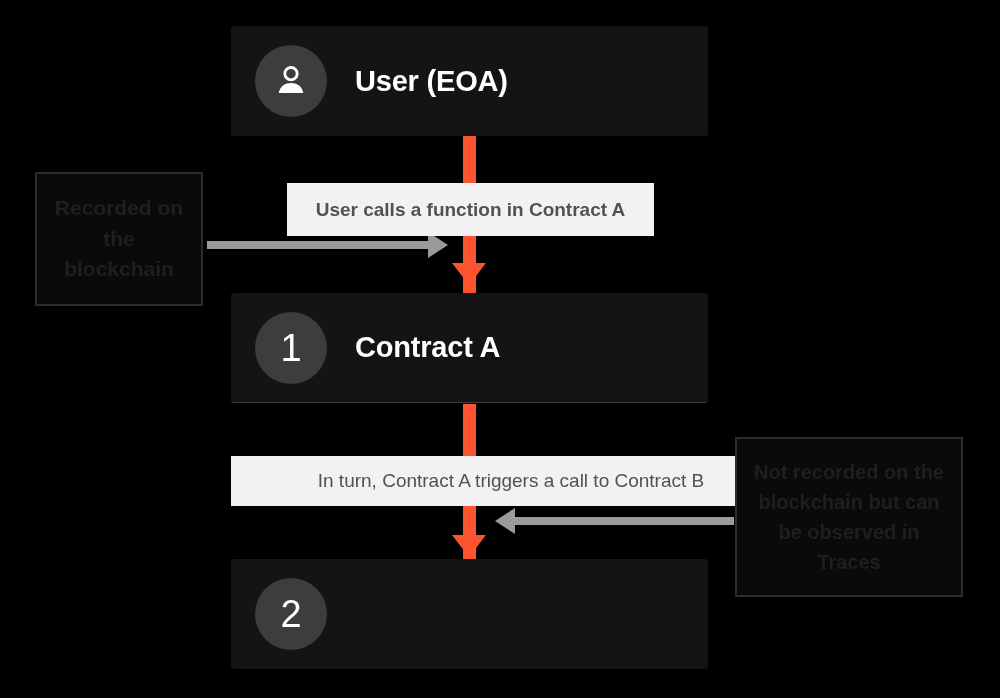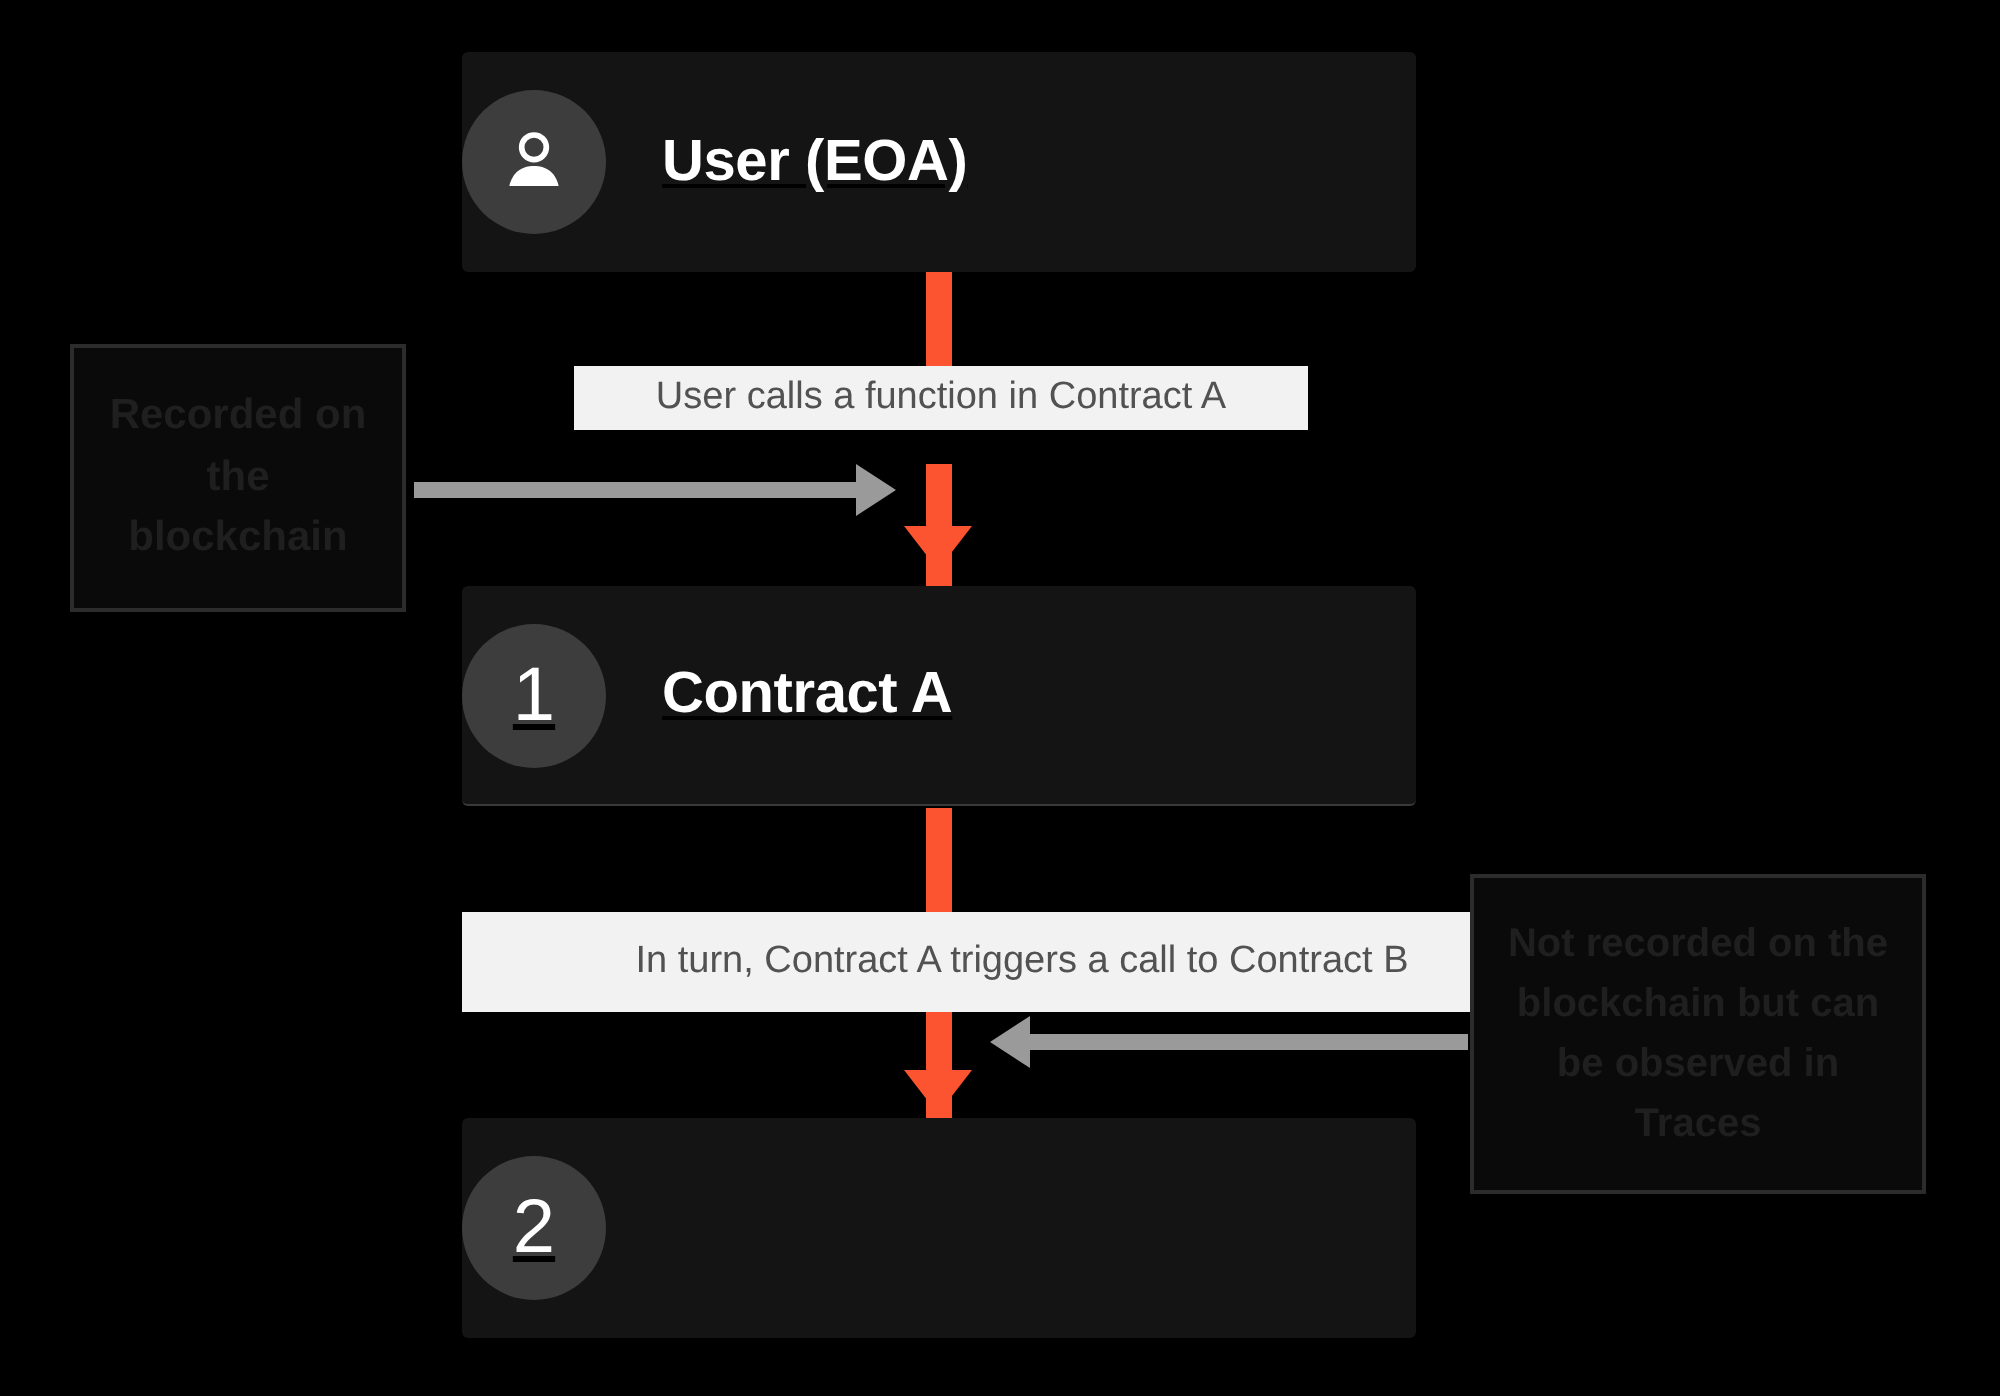--- a/index.html
+++ b/index.html
@@ -22,21 +22,21 @@
   .node {
     position: absolute;
     left: 231px;
     width: 477px;
     height: 110px;
     background: #141414;
     border-radius: 3px;
     display: flex;
     align-items: center;
     box-sizing: border-box;
-    text-decoration: underline;
+    padding-left: 24px;
   }
   .node-user    { top: 26px; }
   .node-a       { top: 293px; border-bottom: 1px solid #3a3a3a; }
   .node-b       { top: 559px; }
 
   .node-badge {
     width: 72px;
     height: 72px;
     border-radius: 50%;
     background: #3d3d3d;
@@ -69,21 +69,22 @@
     display: flex;
     align-items: center;
     justify-content: center;
     box-sizing: border-box;
     white-space: nowrap;
   }
   .caption-1 {
     left: 287px;
     top: 183px;
     width: 367px;
-    height: 32px;
+    height: 53px;
+    font-weight: bold;
   }
   .caption-2 {
     left: 231px;
     top: 456px;
     width: 560px;
     height: 50px;
   }
 
   
   .orange-seg {

